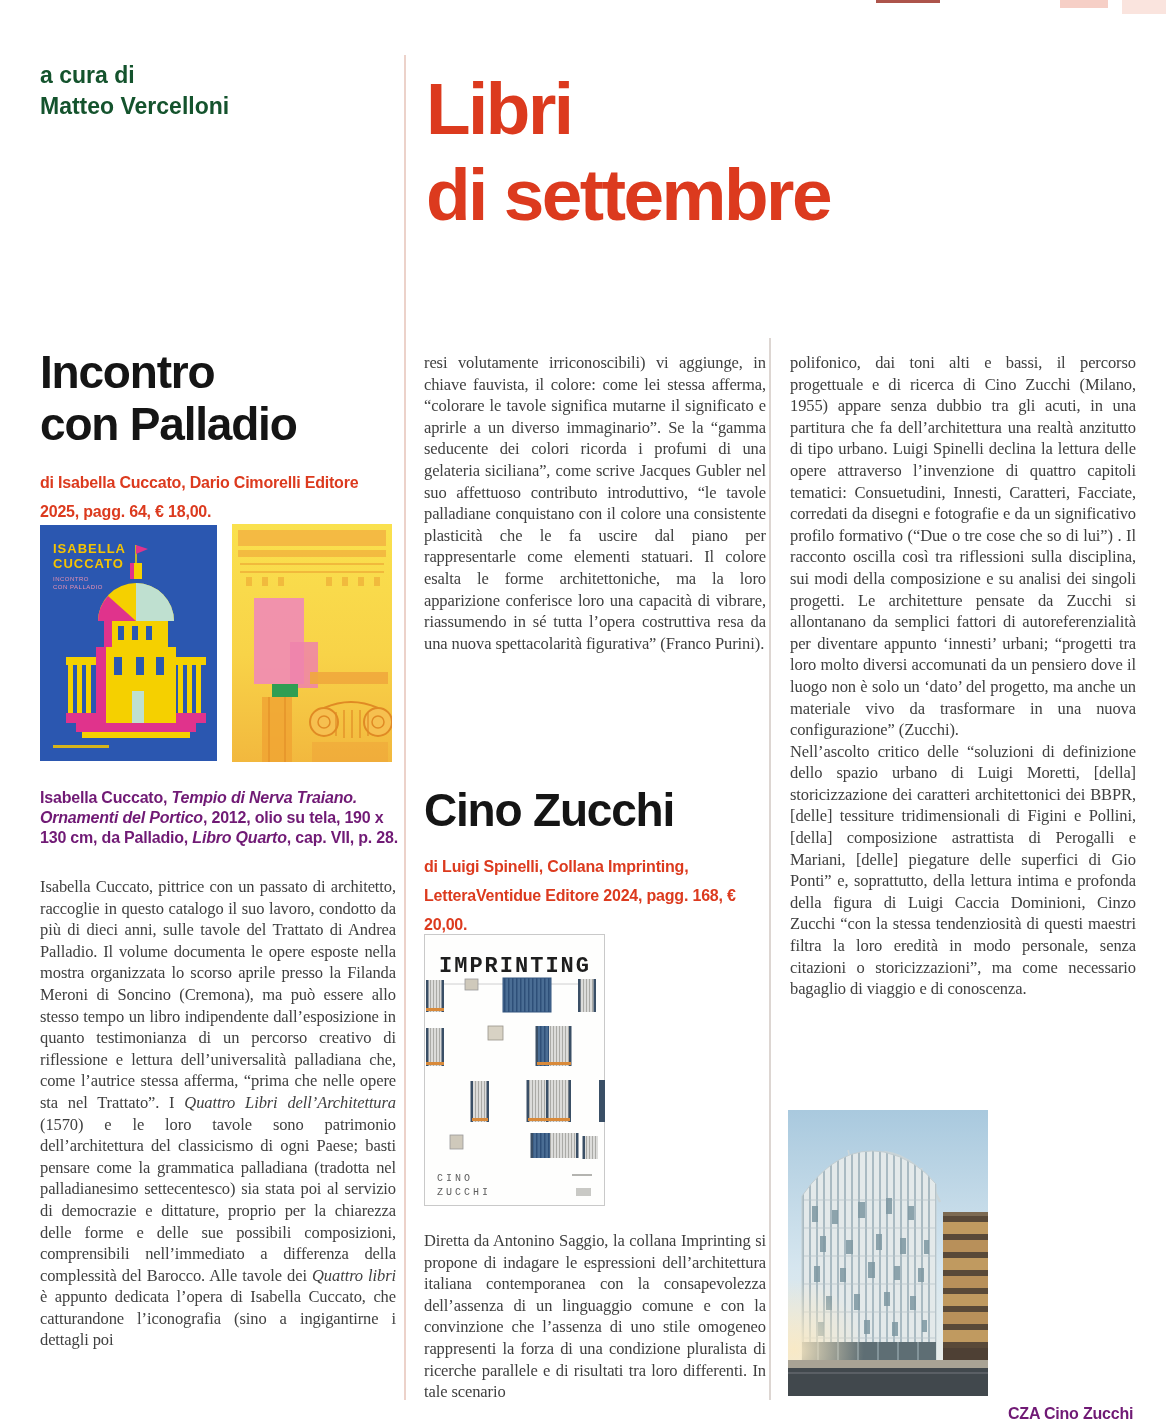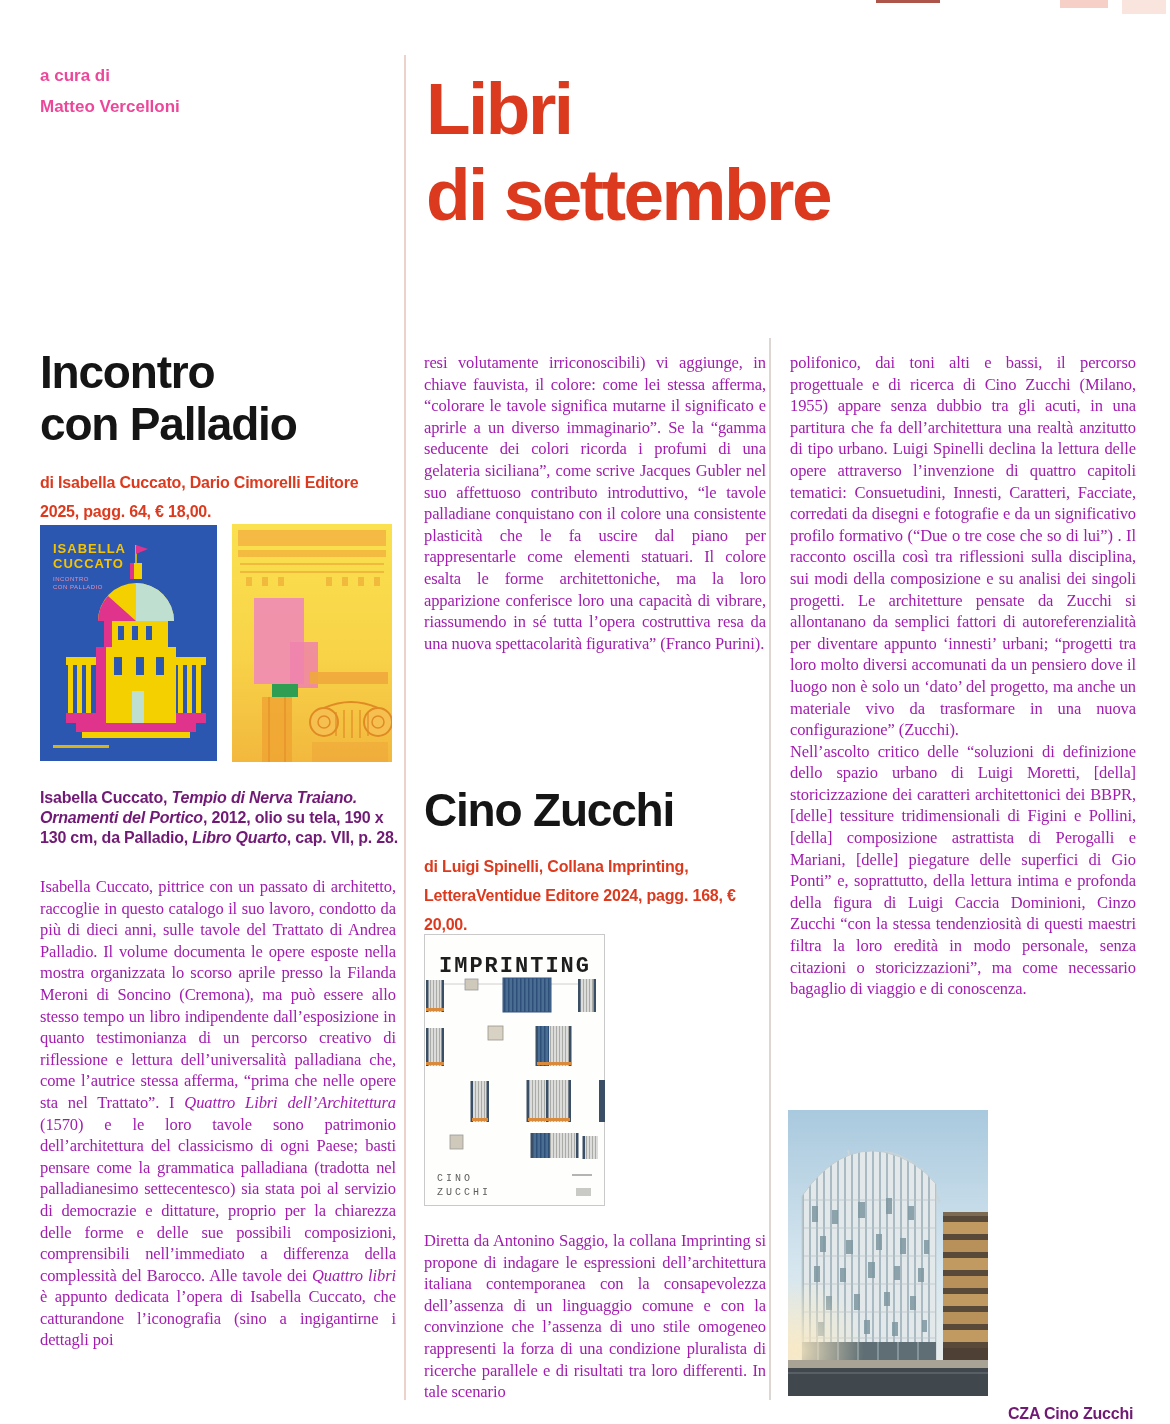--- a/index.html
+++ b/index.html
@@ -4,34 +4,34 @@
 <style>
   html,body{margin:0;padding:0;background:#ffffff;}
   .page{position:relative;width:1170px;height:1424px;background:#ffffff;overflow:hidden;
         font-family:"Liberation Sans", sans-serif;}
   .abs{position:absolute;}
   
   .mark-rule{left:876px;top:0;width:64px;height:3px;background:#AD544B;}
   .mark-c1{left:1060px;top:0;width:48px;height:8px;background:#F4C3B8;opacity:.8;}
   .mark-c2{left:1122px;top:0;width:44px;height:14px;background:#F8D6CD;opacity:.65;}
   
-  .curator{left:40px;top:60px;font-weight:bold;font-size:17px;line-height:31px;color:#ec4899;}
+  .curator{left:40px;top:60px;font-weight:bold;font-size:23px;line-height:31px;color:#14532d;}
   .main-title{left:426px;top:66px;margin:0;font-weight:bold;font-size:73px;line-height:86px;
               letter-spacing:-2.5px;color:#DC3A1E;}
   .vline{width:2px;background:#ECD2CA;}
   .vline-left{left:404px;top:55px;height:1345px;}
   .vline-right{left:769px;top:338px;height:1062px;background:#DDD6D2;}
   
   .art-title{margin:0;font-weight:bold;font-size:46px;line-height:52px;letter-spacing:-1.2px;color:#151515;}
   .byline{margin:0;font-weight:bold;font-size:16px;line-height:29px;letter-spacing:-0.2px;color:#DC3A1E;}
   .caption{margin:0;font-weight:bold;font-size:16px;line-height:20px;letter-spacing:-0.2px;color:#701a75;}
   .caption i{font-style:italic;}
   
   .body{margin:0;font-family:"Liberation Serif", serif;font-size:16.5px;line-height:21.6px;
-        text-align:justify;color:#a21caf;letter-spacing:-0.1px;}
+        text-align:justify;color:#404040;letter-spacing:-0.1px;}
   .body i{font-style:italic;}
   .body + .body{margin-top:0;}
   .figrow{display:flex;gap:15px;}
   svg text{user-select:none;}
 </style>
 </head>
 <body>
 
 <div class="page">
 

